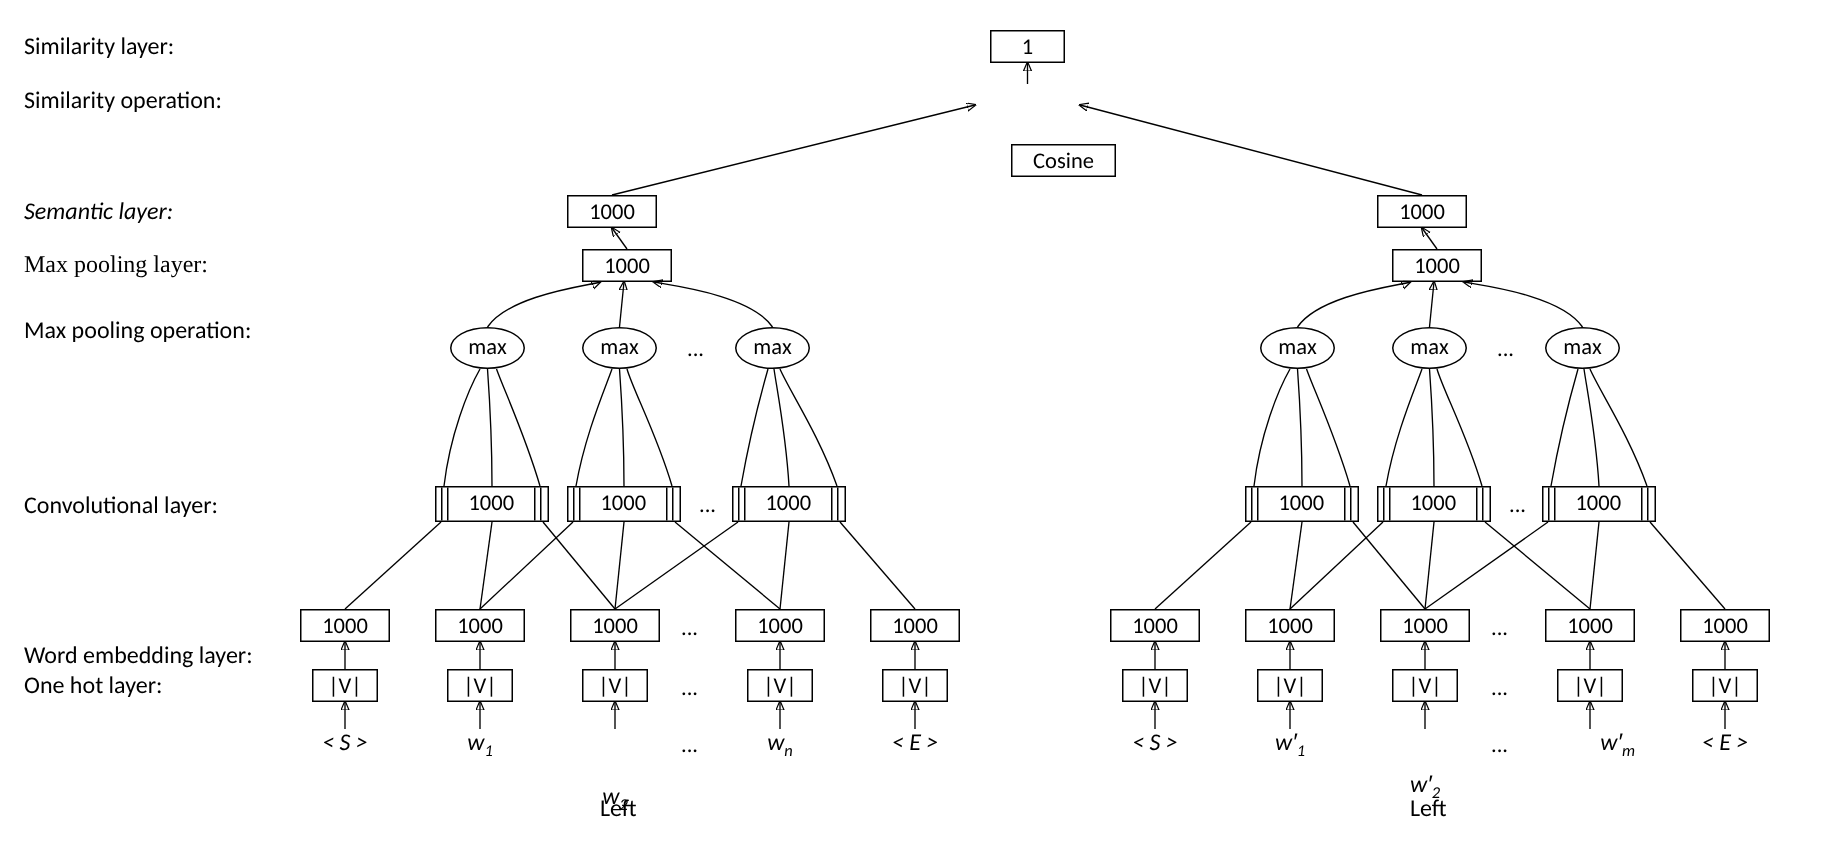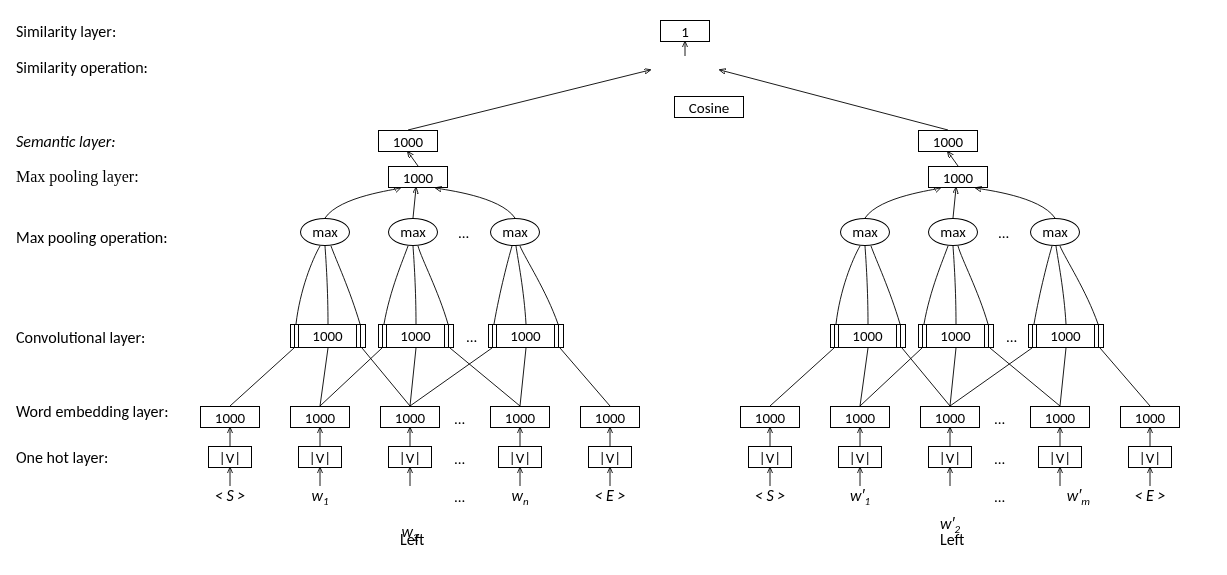--- a/index.html
+++ b/index.html
@@ -89,23 +89,23 @@
   svg.wires line, svg.wires path { stroke: #000; stroke-width: 0.9; fill: none; }
   .arrowhead { fill: #000; }
 </style>
 </head>
 <body>
 
 <div class="row-label" style="left:16px; top:22px;">Similarity layer:</div>
 <div class="row-label" style="left:16px; top:58px;">Similarity operation:</div>
 <div class="row-label" style="left:16px; top:132px;font-style:italic;">Semantic layer:</div>
 <div class="row-label" style="left:16px; top:168px;font-family:Liberation Serif, serif;">Max pooling layer:</div>
-<div class="row-label" style="left:16px; top:228px;">Max pooling operation:</div>
+<div class="row-label" style="left:16px; top:211px;">Max pooling operation:</div>
 <div class="row-label" style="left:16px; top:328px;">Convolutional layer:</div>
-<div class="row-label" style="left:16px; top:402px;">Word embedding layer:</div>
+<div class="row-label" style="left:16px; top:428px;">Word embedding layer:</div>
 <div class="row-label" style="left:16px; top:448px;">One hot layer:</div>
 
 <div class="box" style="left:660px; top:20px; width:50px;">1</div>
 
 <div class="box" style="left:674px; top:56px; width:70px;margin-top:40px;">Cosine</div>
 
 <div class="box" style="left:378px; top:130px; width:60px;">1000</div>
 <div class="box" style="left:388px; top:166px; width:60px;">1000</div>
 
 <div class="oval" style="left:300px; top:218px; width:50px; height:28px;">max</div>

